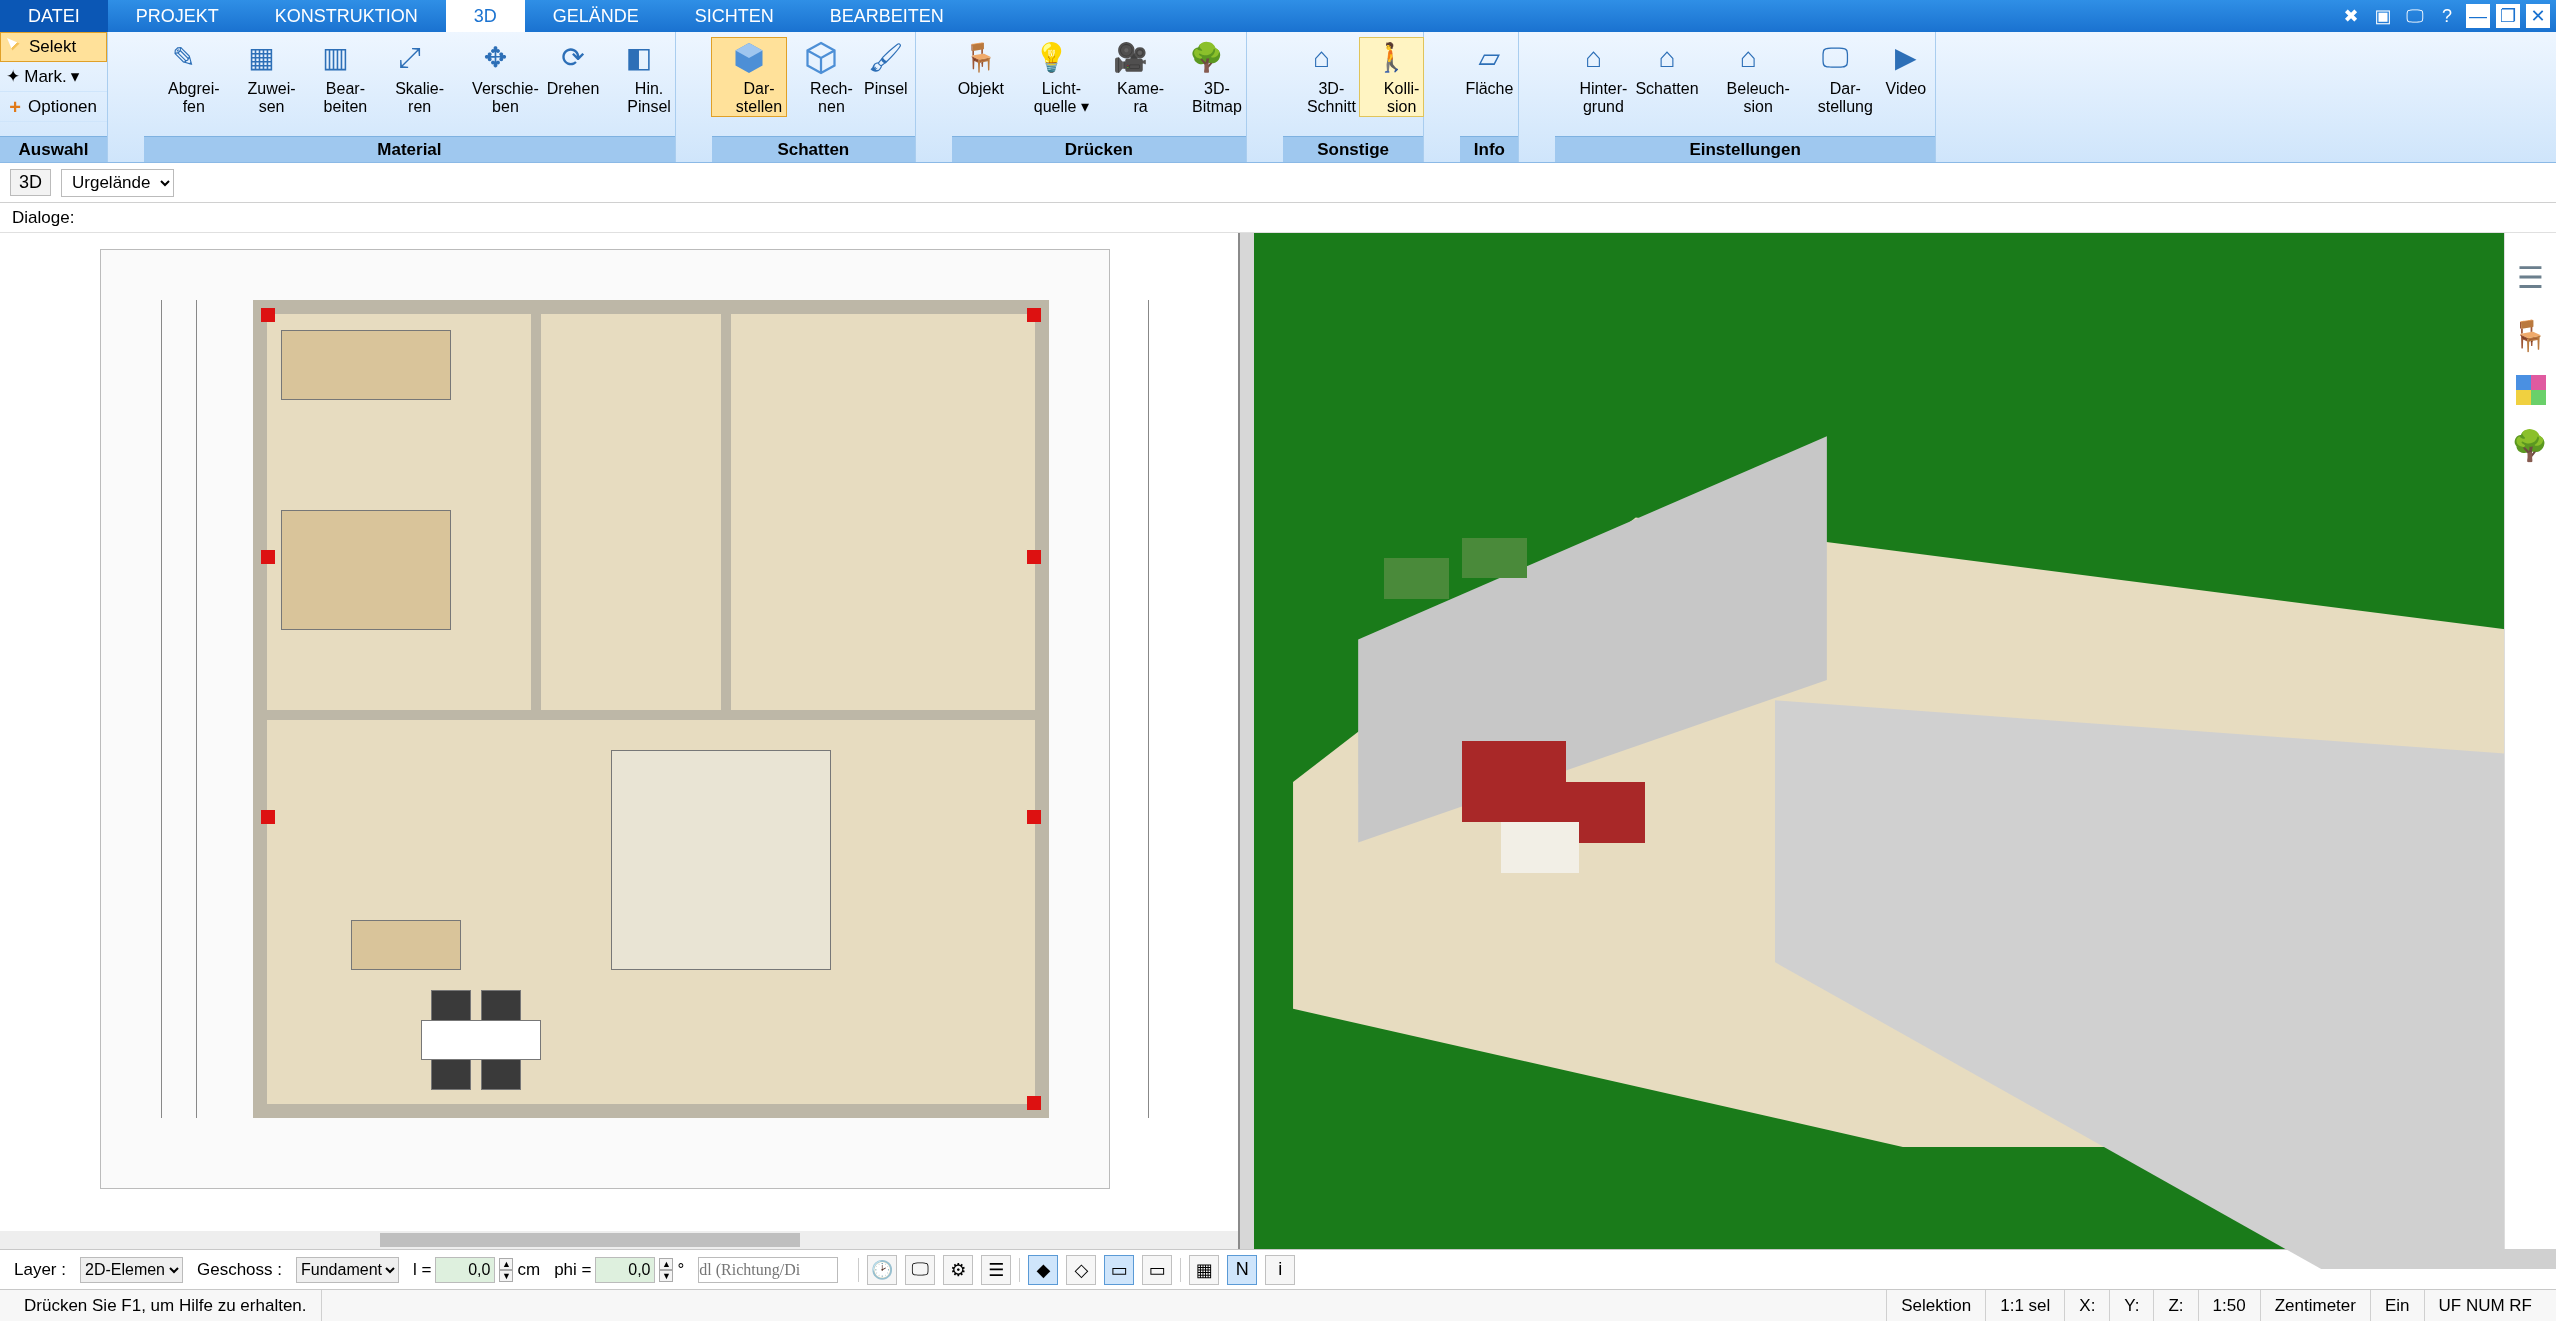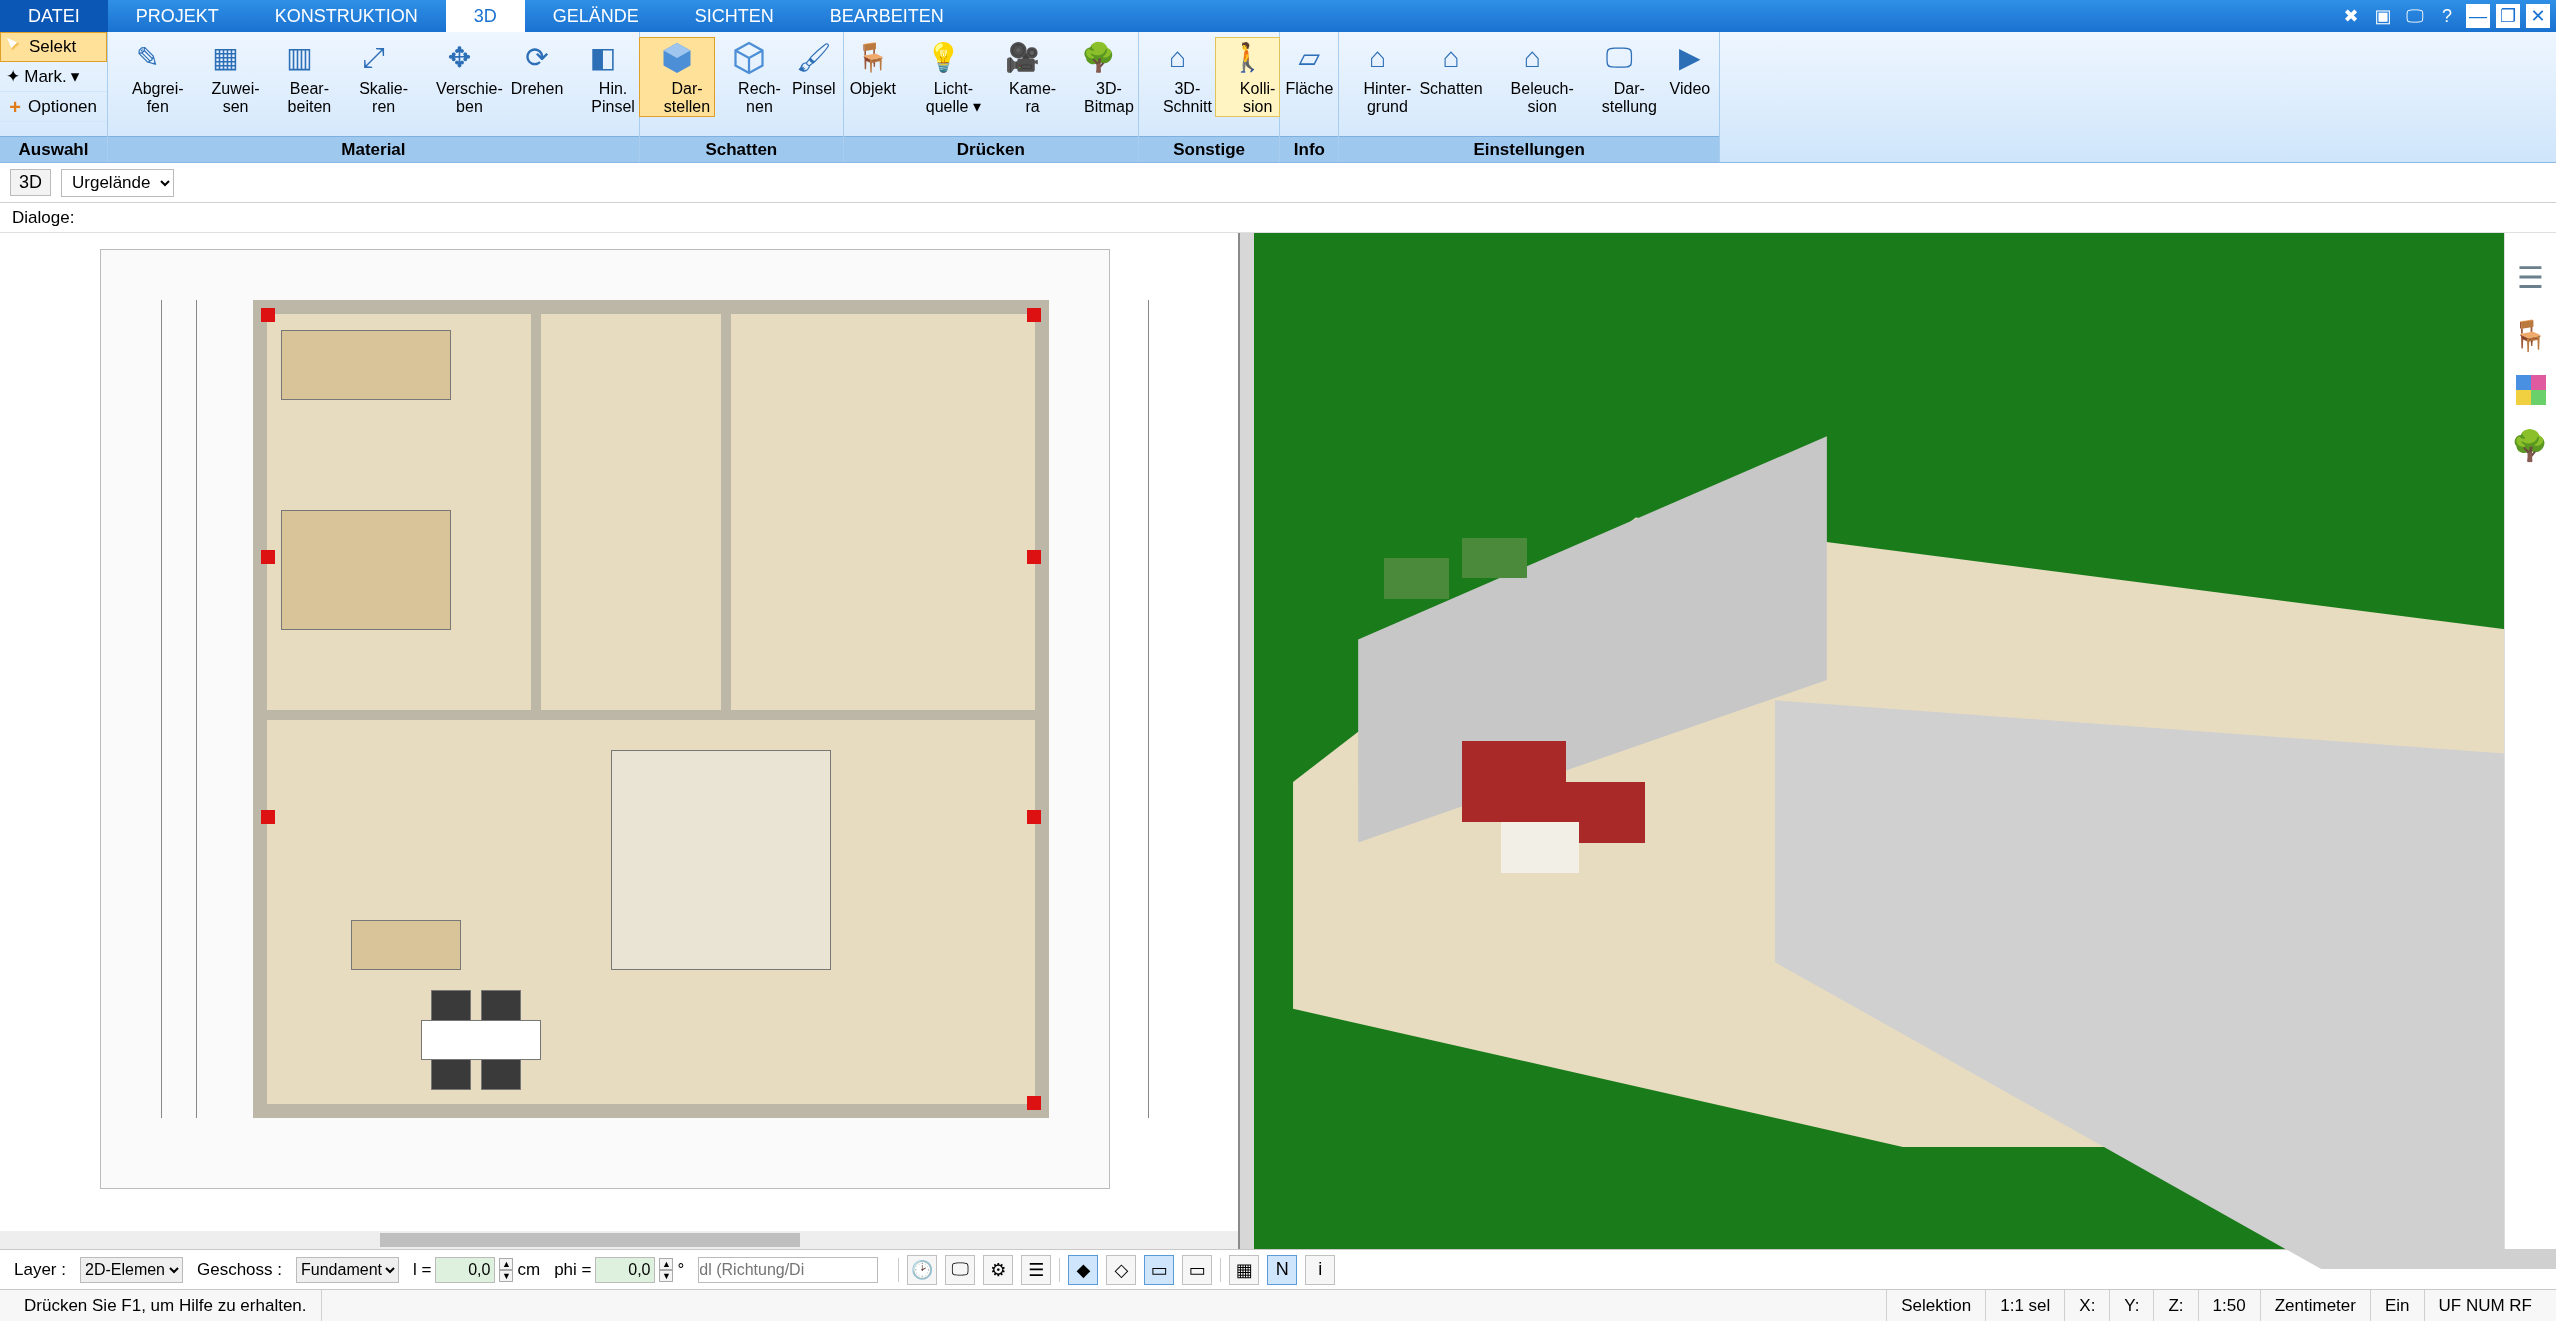--- a/index.html
+++ b/index.html
@@ -7,21 +7,21 @@
 
 
 .top-tabs { display: flex; height: 32px; background: linear-gradient(#2f8fe6,#1a72d0); color: #fff; font-size: 18px; align-items: stretch; }
 .top-tabs .tab { padding: 0 28px; line-height: 32px; cursor: pointer; }
 .top-tabs .tab.alt { background: #0b57b5; }
 .top-tabs .tab.active { background: #fff; color: #1a72d0; }
 .titlebar-icons { margin-left: auto; display: flex; align-items: center; gap: 6px; padding-right: 6px; }
 .titlebar-icons .ticon { width: 26px; height: 26px; display: flex; align-items: center; justify-content: center; font-size: 18px; color: #fff; }
 .titlebar-icons .ticon.box { background: #fff; color: #1a72d0; width: 24px; height: 24px; }
 
-.ribbon { display: flex; height: 131px; background: linear-gradient(#eef6ff,#cfe5fb); border-bottom: 1px solid #8bb9e6; }
+.ribbon { display: flex; height: 131px; background: linear-gradient(#eef6ff,#cfe5fb); border-bottom: 1px solid #8bb9e6; gap: 36px; }
 .sel-col { width: 108px; border-right: 1px solid #a9cdef; display: flex; flex-direction: column; }
 .sel-item { height: 30px; display: flex; align-items: center; gap: 4px; padding: 0 6px; font-size: 17px; border-bottom: 1px solid #cfe5fb; cursor: pointer; }
 .sel-item.sel { background: #ffe19a; border: 1px solid #e0a028; }
 .sel-icon { width: 18px; height: 18px; display: inline-block; }
 .sel-icon.arrow { background: linear-gradient(135deg,#fff 40%,#f4c259 40%); clip-path: polygon(0 0,70% 30%,30% 70%); }
 .sel-icon.plus { color: #e07a1a; font-weight: bold; font-size: 20px; line-height: 18px; text-align: center; }
 .group-footer { margin-top: auto; height: 26px; text-align: center; font-size: 17px; background: #9fc8ef; border-top: 1px solid #7eb1e0; line-height: 26px; font-weight: bold; }
 
 .ribbon-group { border-right: 1px solid #a9cdef; display: flex; flex-direction: column; }
 .ribbon-buttons { flex: 1; display: flex; align-items: flex-start; padding-top: 6px; }
@@ -408,21 +408,21 @@
   <div class="numwrap">
     <span>phi =</span>
     <input value="0,0" style="">
     <div class="spinner">
         <span>▲</span>
         <span>▼</span>
       </div>
     <span>°</span>
   </div>
 
-  <input style="width: 180px;" placeholder="dl (Richtung/Di">
+  <input style="width: 140px; font-family: Liberation Serif, serif;" placeholder="dl (Richtung/Di">
 
   <div class="tool-icons">
     <div class="sep"></div>
     <div class="ti">🕑</div>
     <div class="ti">🖵</div>
     <div class="ti">⚙</div>
     <div class="ti">☰</div>
     <div class="sep"></div>
     <div class="ti on">◆</div>
     <div class="ti">◇</div>

